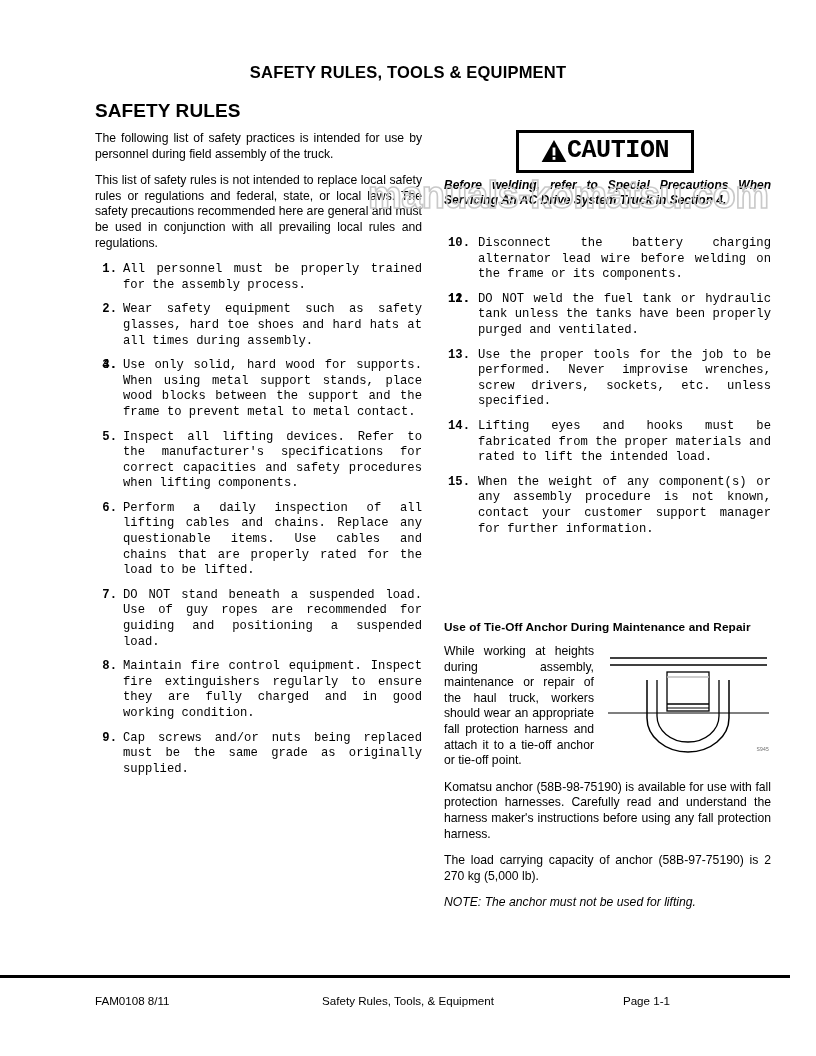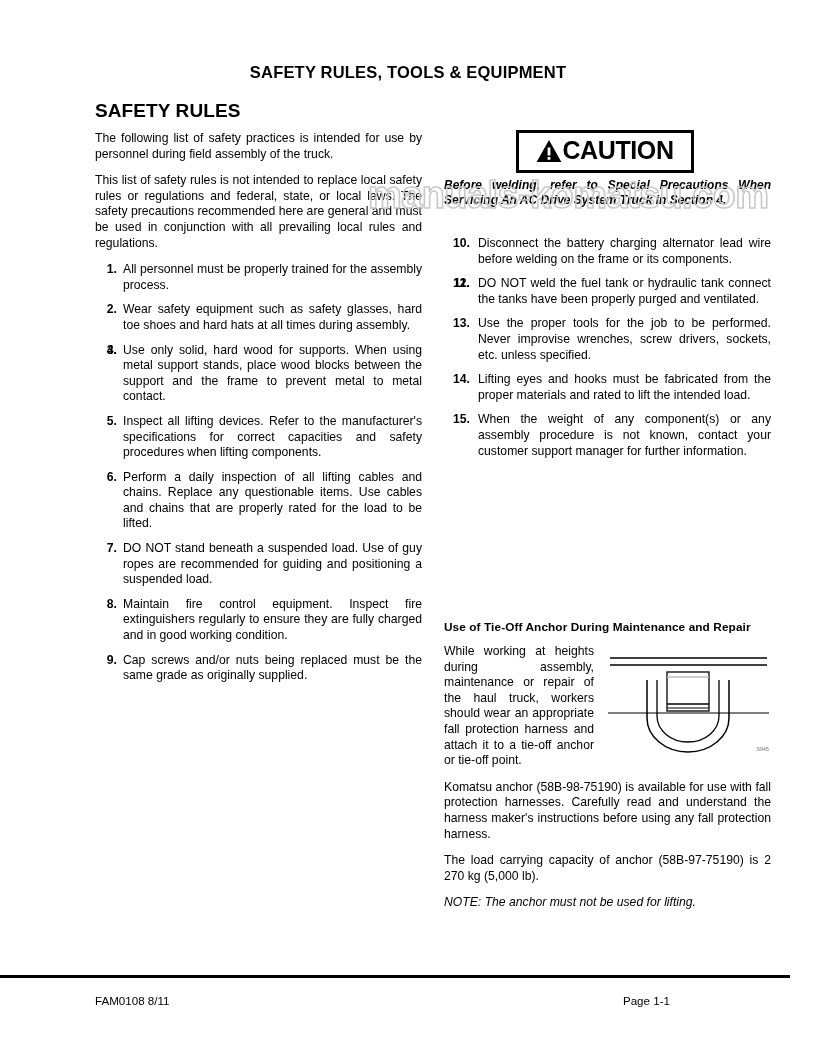--- a/index.html
+++ b/index.html
@@ -71,20 +71,21 @@
     padding: 0;
   }
   ol.rules > li {
     position: relative;
     font-size: 12.2px;
     line-height: 15.6px;
     margin: 0 0 9px 0;
     padding-left: 28px;
     text-align: justify;
     text-justify: inter-word;
+    font-family: Liberation Mono, monospace;
   }
   ol.rules > li:last-child { margin-bottom: 0; }
   ol.rules > li > .num {
     position: absolute;
     left: 0;
     top: 0;
     width: 22px;
     text-align: right;
     font-weight: bold;
     font-size: 12.2px;
@@ -116,20 +117,21 @@
     width: 26px;
     height: 24px;
     flex: 0 0 auto;
     display: block;
   }
   .caution-word {
     font-size: 25px;
     font-weight: bold;
     letter-spacing: -0.4px;
     line-height: 1;
+    font-family: Liberation Mono, monospace;
   }
 
   .caution-note {
     position: absolute;
     left: 444px;
     top: 178px;
     width: 327px;
     font-size: 12px;
     line-height: 15.4px;
     font-weight: bold;
@@ -248,21 +250,21 @@
       <span class="caution-word">CAUTION</span>
     </div>
   </div>
 
   <div class="caution-note">Before welding, refer to Special Precautions When Servicing An AC Drive System Truck in Section 4.</div>
 
   <div class="right-rules">
     <ol class="rules wide" id="right-rules">
         <li><span class="num">10.</span><span>Disconnect the battery charging alternator lead wire before welding on the frame or its components.</span></li>
         <li><span class="num">11.</span></li>
-        <li><span class="num">12.</span><span>DO NOT weld the fuel tank or hydraulic tank connect the tanks have been properly purged and ventilated.</span></li>
+        <li><span class="num">12.</span><span>DO NOT weld the fuel tank or hydraulic tank unless the tanks have been properly purged and ventilated.</span></li>
         <li><span class="num">13.</span><span>Use the proper tools for the job to be performed. Never improvise wrenches, screw drivers, sockets, etc. unless specified.</span></li>
         <li><span class="num">14.</span><span>Lifting eyes and hooks must be fabricated from the proper materials and rated to lift the intended load.</span></li>
         <li><span class="num">15.</span><span>When the weight of any component(s) or any assembly procedure is not known, contact your customer support manager for further information.</span></li>
       </ol>
   </div>
 
   <div class="tieoff">
     <div class="sec-head sub">Use of Tie-Off Anchor During Maintenance and Repair</div>
 
     <div class="tieoff-flow">
@@ -292,16 +294,17 @@
     <p class="body">Komatsu anchor (58B-98-75190) is available for use with fall protection harnesses. Carefully read and understand the harness maker's instructions before using any fall protection harness.</p>
     <p class="body">The load carrying capacity of anchor (58B-97-75190) is 2 270 kg (5,000 lb).</p>
     <p class="body italic last">NOTE: The anchor must not be used for lifting.</p>
   </div>
 
   <div class="watermark">manuals-komatsu.com</div>
 
   <div class="footer-rule"></div>
   <div class="footer">
     <span class="f-left">FAM0108  8/11</span>
+    <span class="f-center">Safety Rules, Tools, &amp; Equipment</span>
     <span class="f-right">Page 1-1</span>
   </div>
 
 </div>
 
 </body></html>

